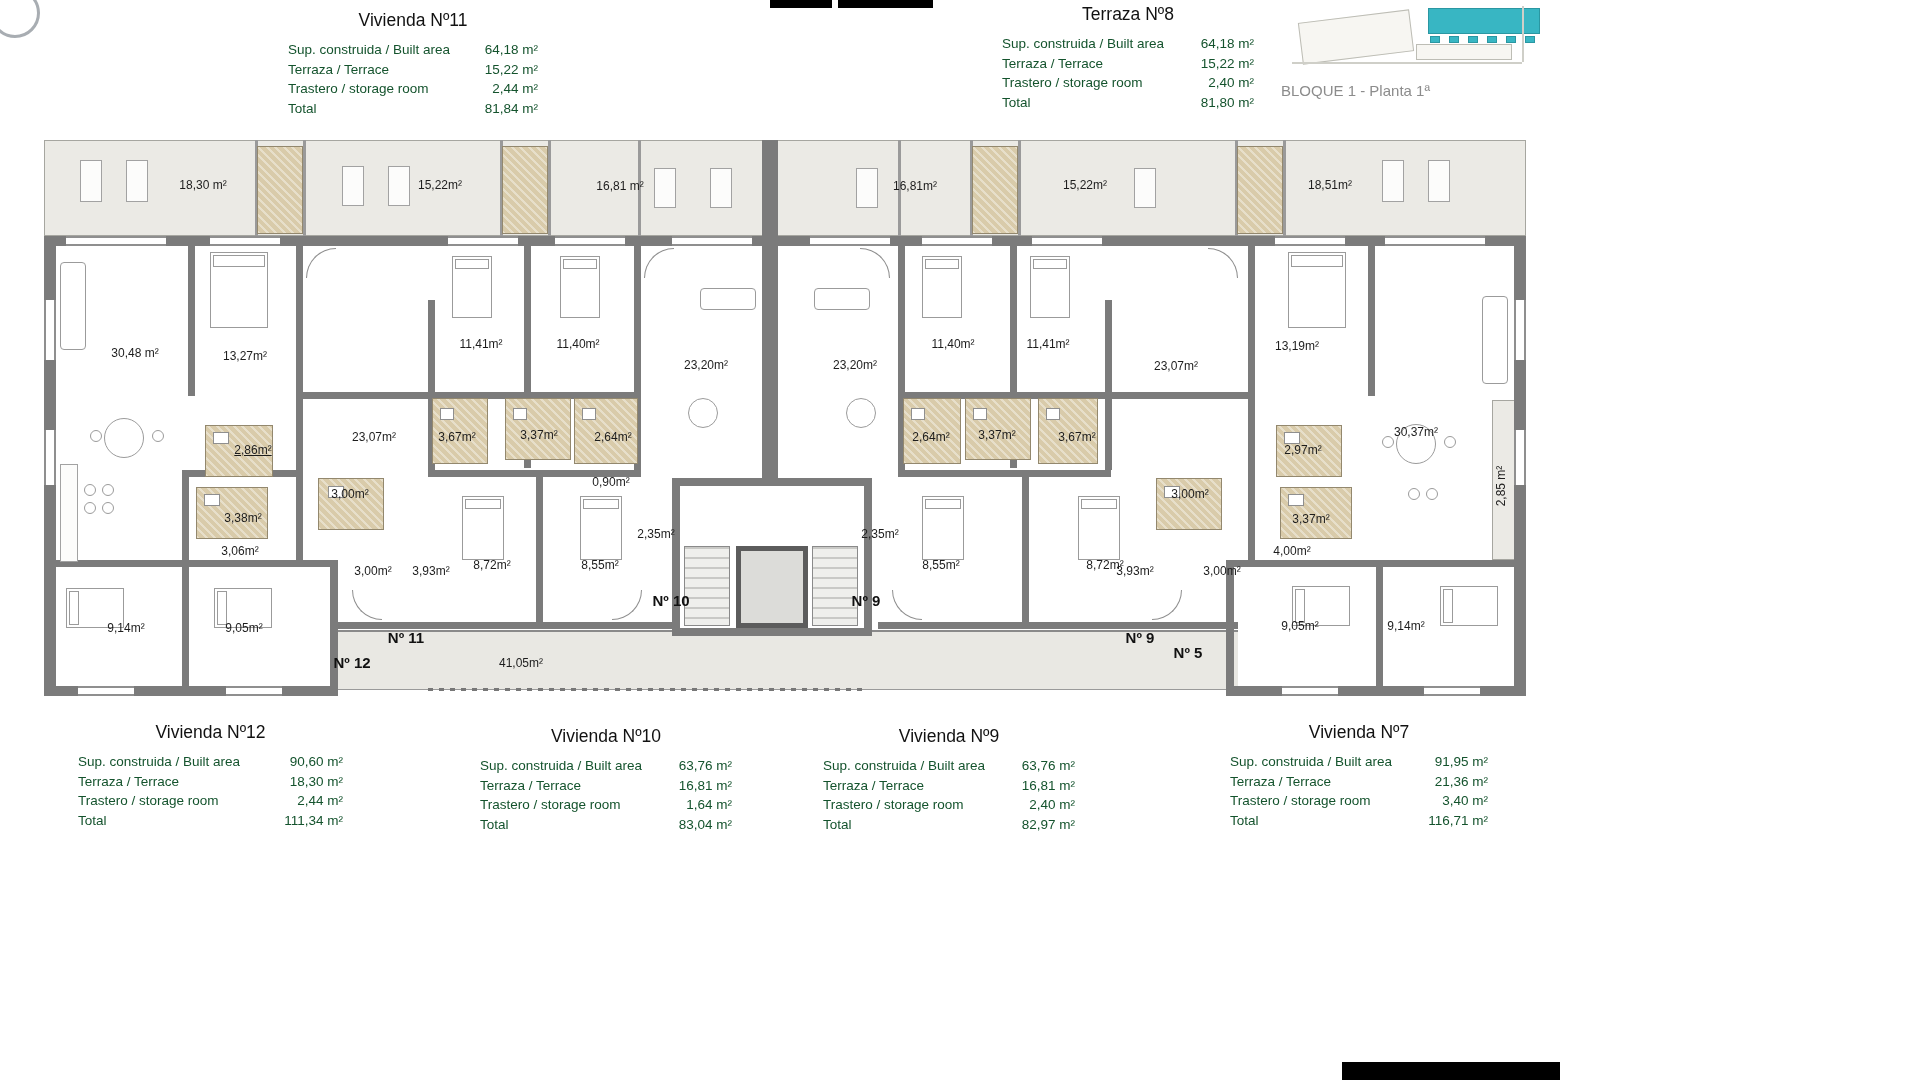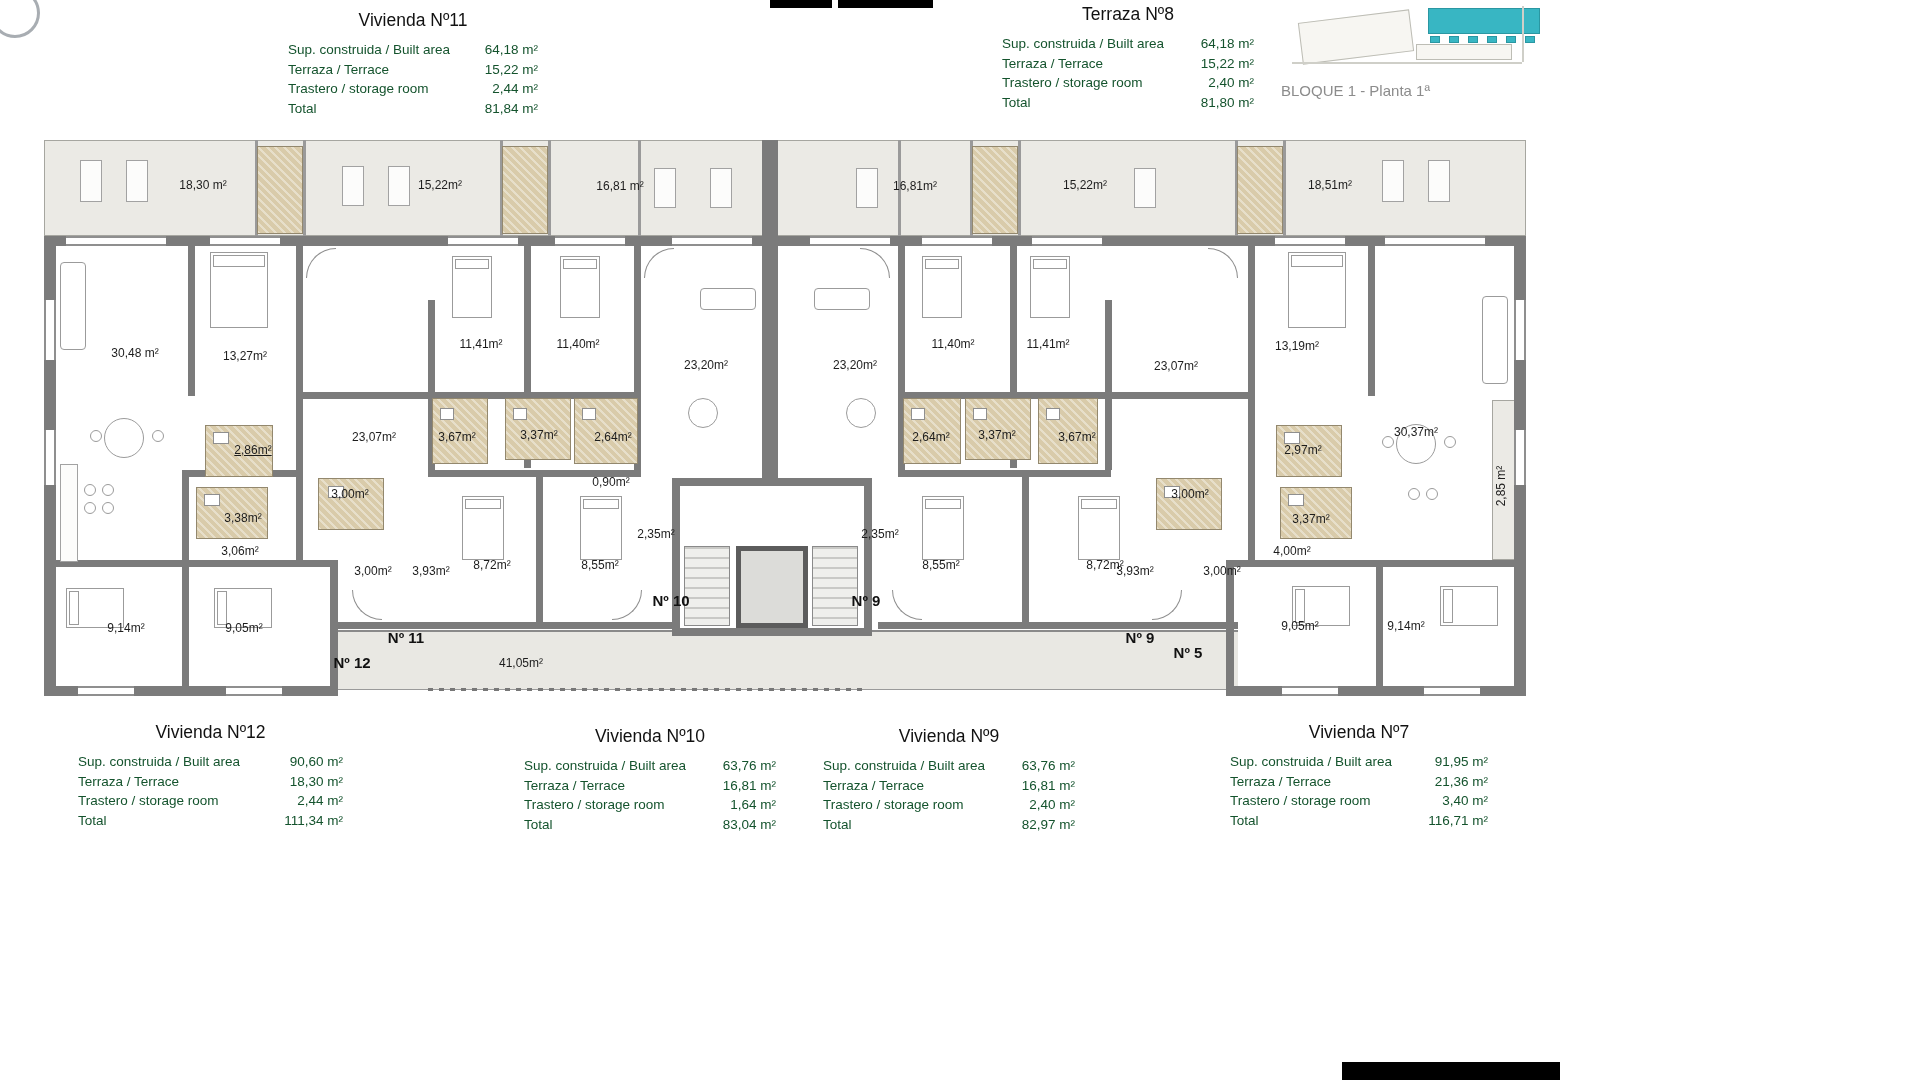--- a/index.html
+++ b/index.html
@@ -341,21 +341,21 @@
       </div>
       <div class="trow">
         <span class="tlab">Trastero / storage room</span>
         <span class="tval">2,44 m²</span>
       </div>
       <div class="trow">
         <span class="tlab">Total</span>
         <span class="tval">111,34 m²</span>
       </div>
     </div>
-  <div class="spec-table" style="left:524px;top:726px;width:252px">
+  <div class="spec-table" style="left:480px;top:726px;width:252px">
       <div class="spec-title">Vivienda Nº10</div>
       <div class="trow">
         <span class="tlab">Sup. construida / Built area</span>
         <span class="tval">63,76 m²</span>
       </div>
       <div class="trow">
         <span class="tlab">Terraza / Terrace</span>
         <span class="tval">16,81 m²</span>
       </div>
       <div class="trow">

